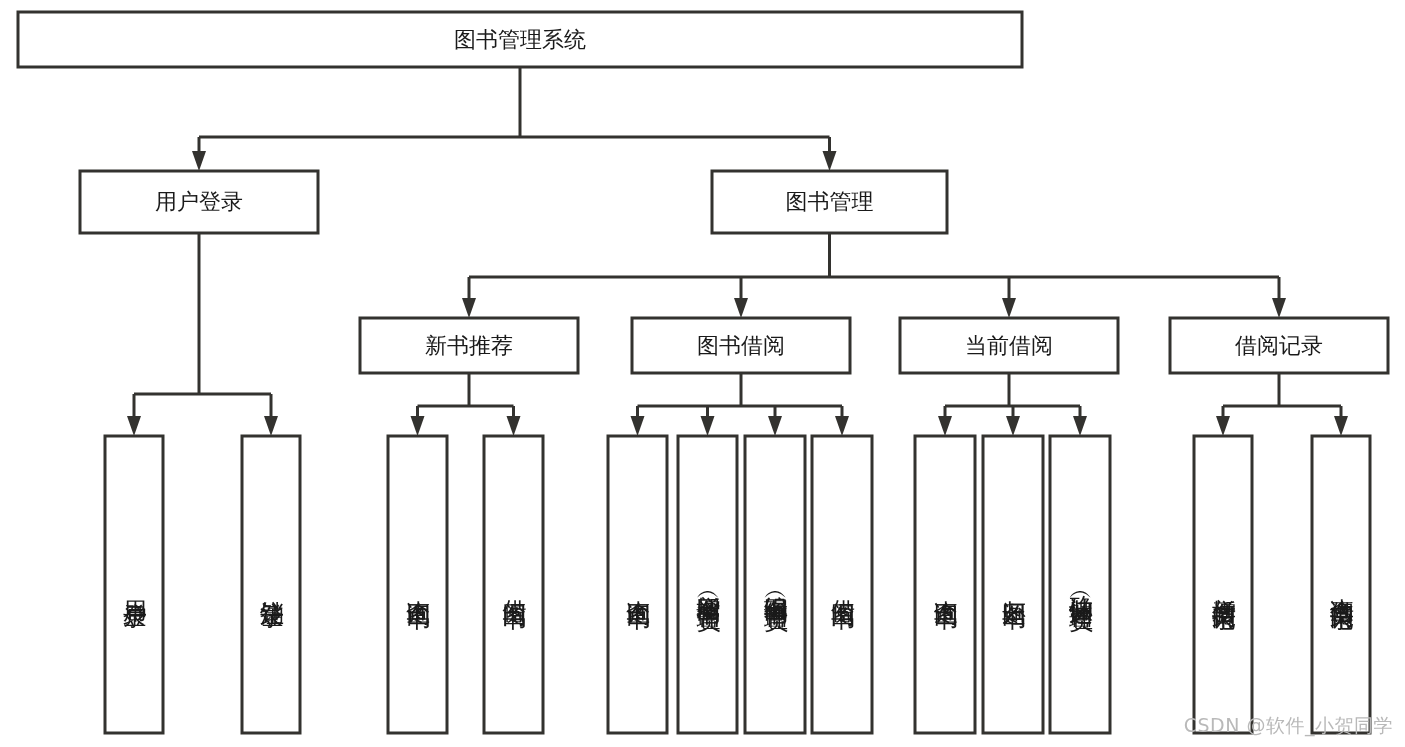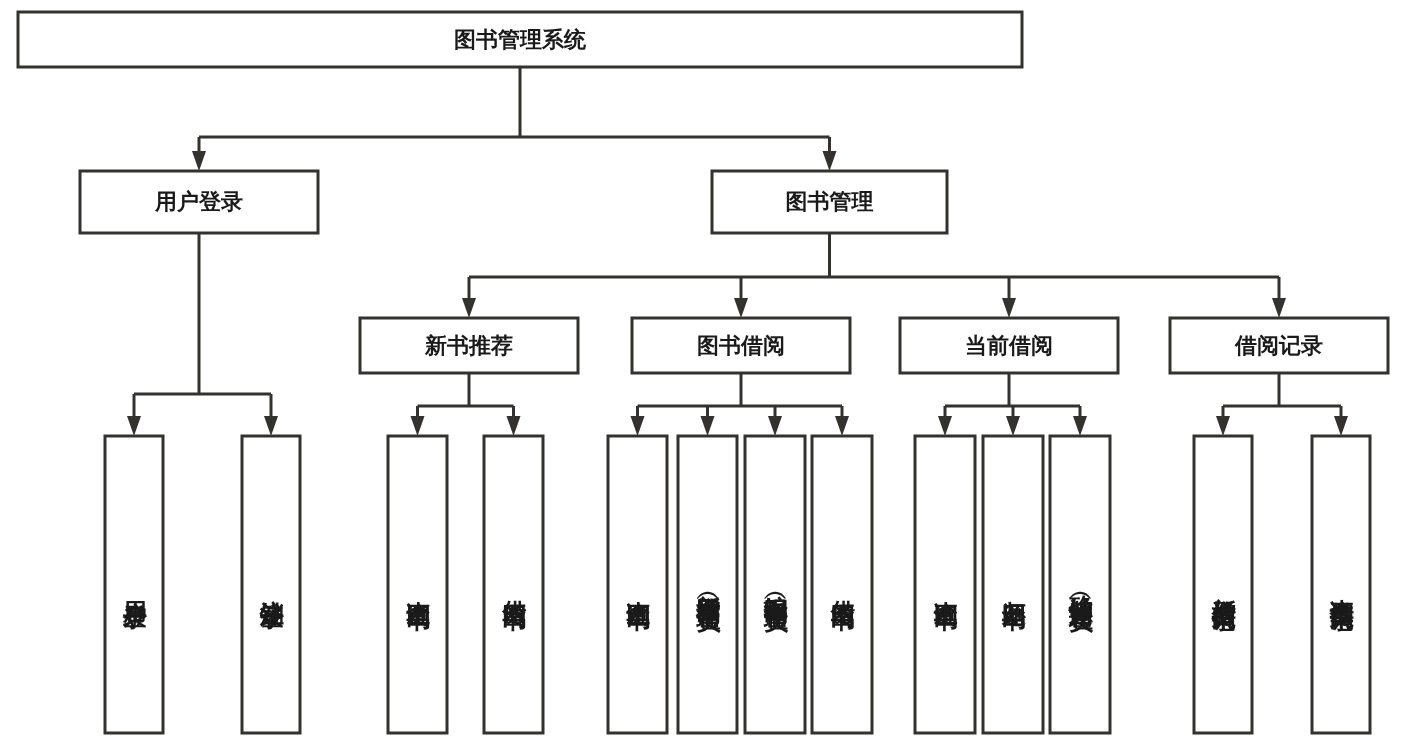--- a/index.html
+++ b/index.html
@@ -9,21 +9,20 @@
   }
   body {
     font-family: "DejaVu Sans", "Liberation Sans", sans-serif;
   }
   #diagram-root {
     position: relative;
     width: 1405px;
     height: 747px;
     background: #ffffff;
     overflow: hidden;
-    font-weight: bold;
   }
   svg#flow-svg {
     position: absolute;
     left: 0;
     top: 0;
     width: 1405px;
     height: 747px;
     display: block;
   }
   .node-rect {
@@ -244,14 +243,15 @@
         <span class="leaf-label">确认归还（管理员）</span>
       </div>
       <div class="leaf-label-wrap" style="left: 1194px; top: 436px; width: 58px; height: 297px;">
         <span class="leaf-label">新增借阅记录</span>
       </div>
       <div class="leaf-label-wrap" style="left: 1312px; top: 436px; width: 58px; height: 297px;">
         <span class="leaf-label">查询借阅记录</span>
       </div>
     </div>
 
+  <div class="watermark">CSDN @软件_小贺同学</div>
 
 </div>
 
 </body></html>

